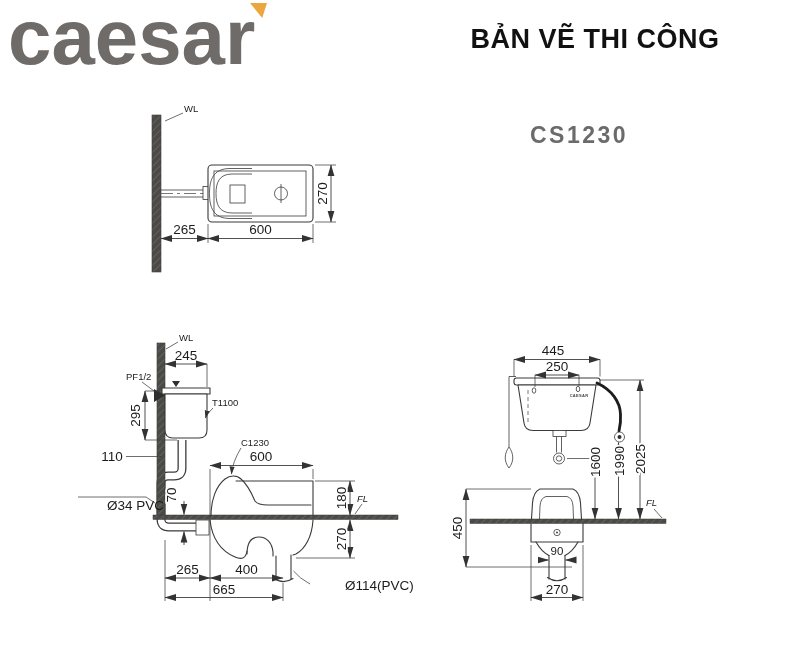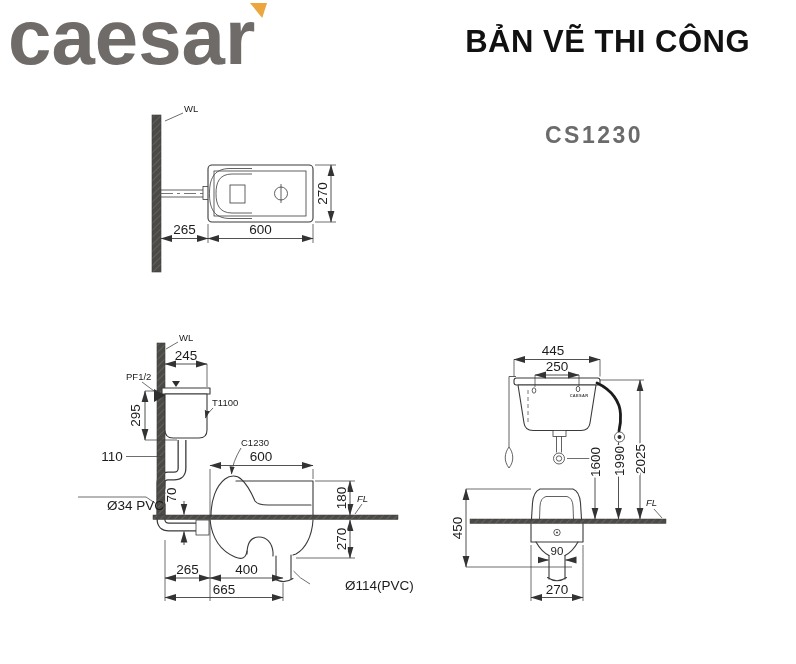--- a/index.html
+++ b/index.html
@@ -3,23 +3,23 @@
 <meta charset="utf-8">
 <style>
   html,body{margin:0;padding:0;}
   body{width:796px;height:664px;position:relative;background:#ffffff;
        font-family:"Liberation Sans",sans-serif;overflow:hidden;}
   .logo{position:absolute;left:8px;top:-2px;font-size:78px;font-weight:bold;
         line-height:1;letter-spacing:0;color:var(--logo-gray,#6f6b68);}
   .logo-accent{position:absolute;left:250px;top:3px;width:17px;height:15px;
         background:var(--logo-accent,#eba73e);
         clip-path:polygon(0 0,100% 0,72% 100%);}
-  .title{position:absolute;left:440px;top:24px;width:310px;text-align:right;
-        font-size:31px;font-weight:bold;letter-spacing:.5px;color:var(--title,#111);}
-  .model{position:absolute;left:545px;top:122px;font-size:23px;font-weight:bold;
+  .title{position:absolute;left:440px;top:24px;width:310px;text-align:center;
+        font-size:27px;font-weight:bold;letter-spacing:.5px;color:var(--title,#111);}
+  .model{position:absolute;left:530px;top:122px;font-size:23px;font-weight:bold;
         letter-spacing:2.5px;color:var(--model,#6b6b6b);}
   svg{position:absolute;left:0;top:0;}
   .geo{stroke:var(--line,#3a3a3a);stroke-width:1.1;fill:none;stroke-linecap:round;stroke-linejoin:round;}
   .geo2{stroke:var(--line,#3a3a3a);stroke-width:.8;fill:none;}
   .fillw{fill:#fff;}
   .dim,.ext{stroke:#3d3d3d;stroke-width:.9;fill:none;}
   .ext{stroke-width:.75;}
   .cl{stroke:#555;stroke-width:.8;fill:none;stroke-dasharray:12 4 3 4;}
   .dash{stroke:#555;stroke-width:.8;fill:none;stroke-dasharray:4 3;}
   .pipe-o{stroke:#3a3a3a;stroke-width:9;fill:none;}

